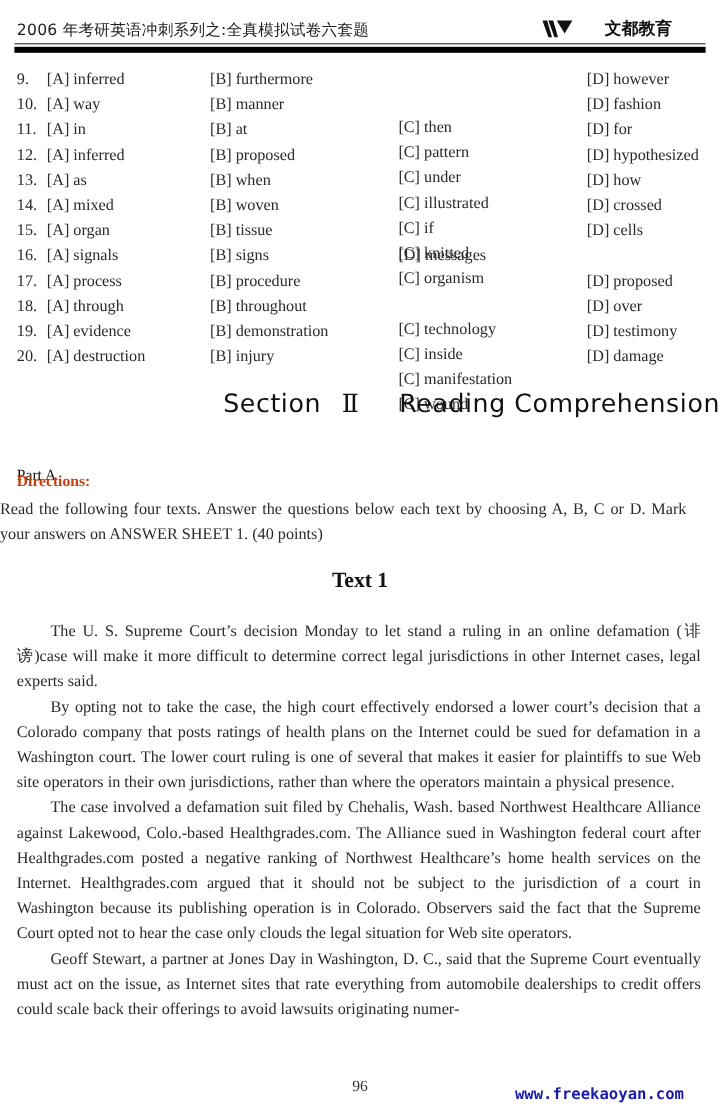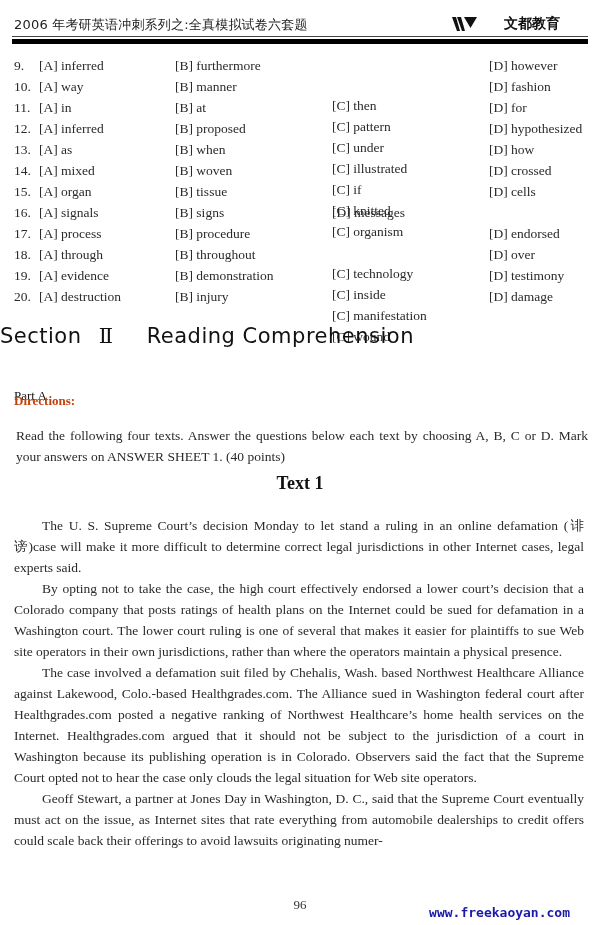--- a/index.html
+++ b/index.html
@@ -30,35 +30,35 @@
   }
   .opt-row { display: flex; height: 21px; line-height: 21px; }
   .opt-cell { white-space: nowrap; }
   .c-num { width: 25px; }
   .c-a { width: 136px; }
   .c-b { width: 157px; }
   .c-c { width: 157px; margin-top: 40px; }
   .c-d { flex: 1; }
 
   .section-title {
-    position: absolute; left: 0; right: 0; top: 324px; text-align: left;
+    position: absolute; left: 0; right: 0; top: 324px; text-align: right;
     font-family: "DejaVu Sans", sans-serif; font-size: 21px; color: #111;
     letter-spacing: 0.5px;
   }
   .section-title .roman { margin: 0 26px 0 10px; font-family: "DejaVu Serif", serif; }
 
   .part-label {
     position: absolute; left: 14px; top: 371px; font-weight: normal; font-size: 13px; color: #111; margin-top: 17px;
   }
   .directions-label {
     position: absolute; left: 14px; top: 393px; font-weight: bold; font-size: 13px; color: #c2410c;
   }
   .directions-text {
-    position: absolute; left: 16px; top: 413px; width: 572px; font-size: 13.5px;
-    line-height: 21px; text-align: justify; margin-top: 12px;
+    position: absolute; left: 0; top: 413px; width: 572px; font-size: 13.5px;
+    line-height: 21px; text-align: justify;
   }
   .text-title {
     position: absolute; left: 0; right: 0; top: 473px; text-align: center;
     font-weight: bold; font-size: 18px; color: #111;
   }
   .passage {
     position: absolute; left: 14px; top: 515px; width: 570px;
     font-size: 13.5px; line-height: 21px; text-align: justify;
   }
   .passage p { margin: 0; text-indent: 28px; }
@@ -144,21 +144,21 @@
     <span class="opt-cell c-num">16.</span>
     <span class="opt-cell c-a">[A] signals</span>
     <span class="opt-cell c-b">[B] signs</span>
     <span class="opt-cell c-d">[D] messages</span>
   </div>
   <div class="opt-row">
     <span class="opt-cell c-num">17.</span>
     <span class="opt-cell c-a">[A] process</span>
     <span class="opt-cell c-b">[B] procedure</span>
     <span class="opt-cell c-c">[C] technology</span>
-    <span class="opt-cell c-d">[D] endorsed</span>
+    <span class="opt-cell c-d">[D] proposed</span>
   </div>
   <div class="opt-row">
     <span class="opt-cell c-num">18.</span>
     <span class="opt-cell c-a">[A] through</span>
     <span class="opt-cell c-b">[B] throughout</span>
     <span class="opt-cell c-c">[C] inside</span>
     <span class="opt-cell c-d">[D] over</span>
   </div>
   <div class="opt-row">
     <span class="opt-cell c-num">19.</span>

